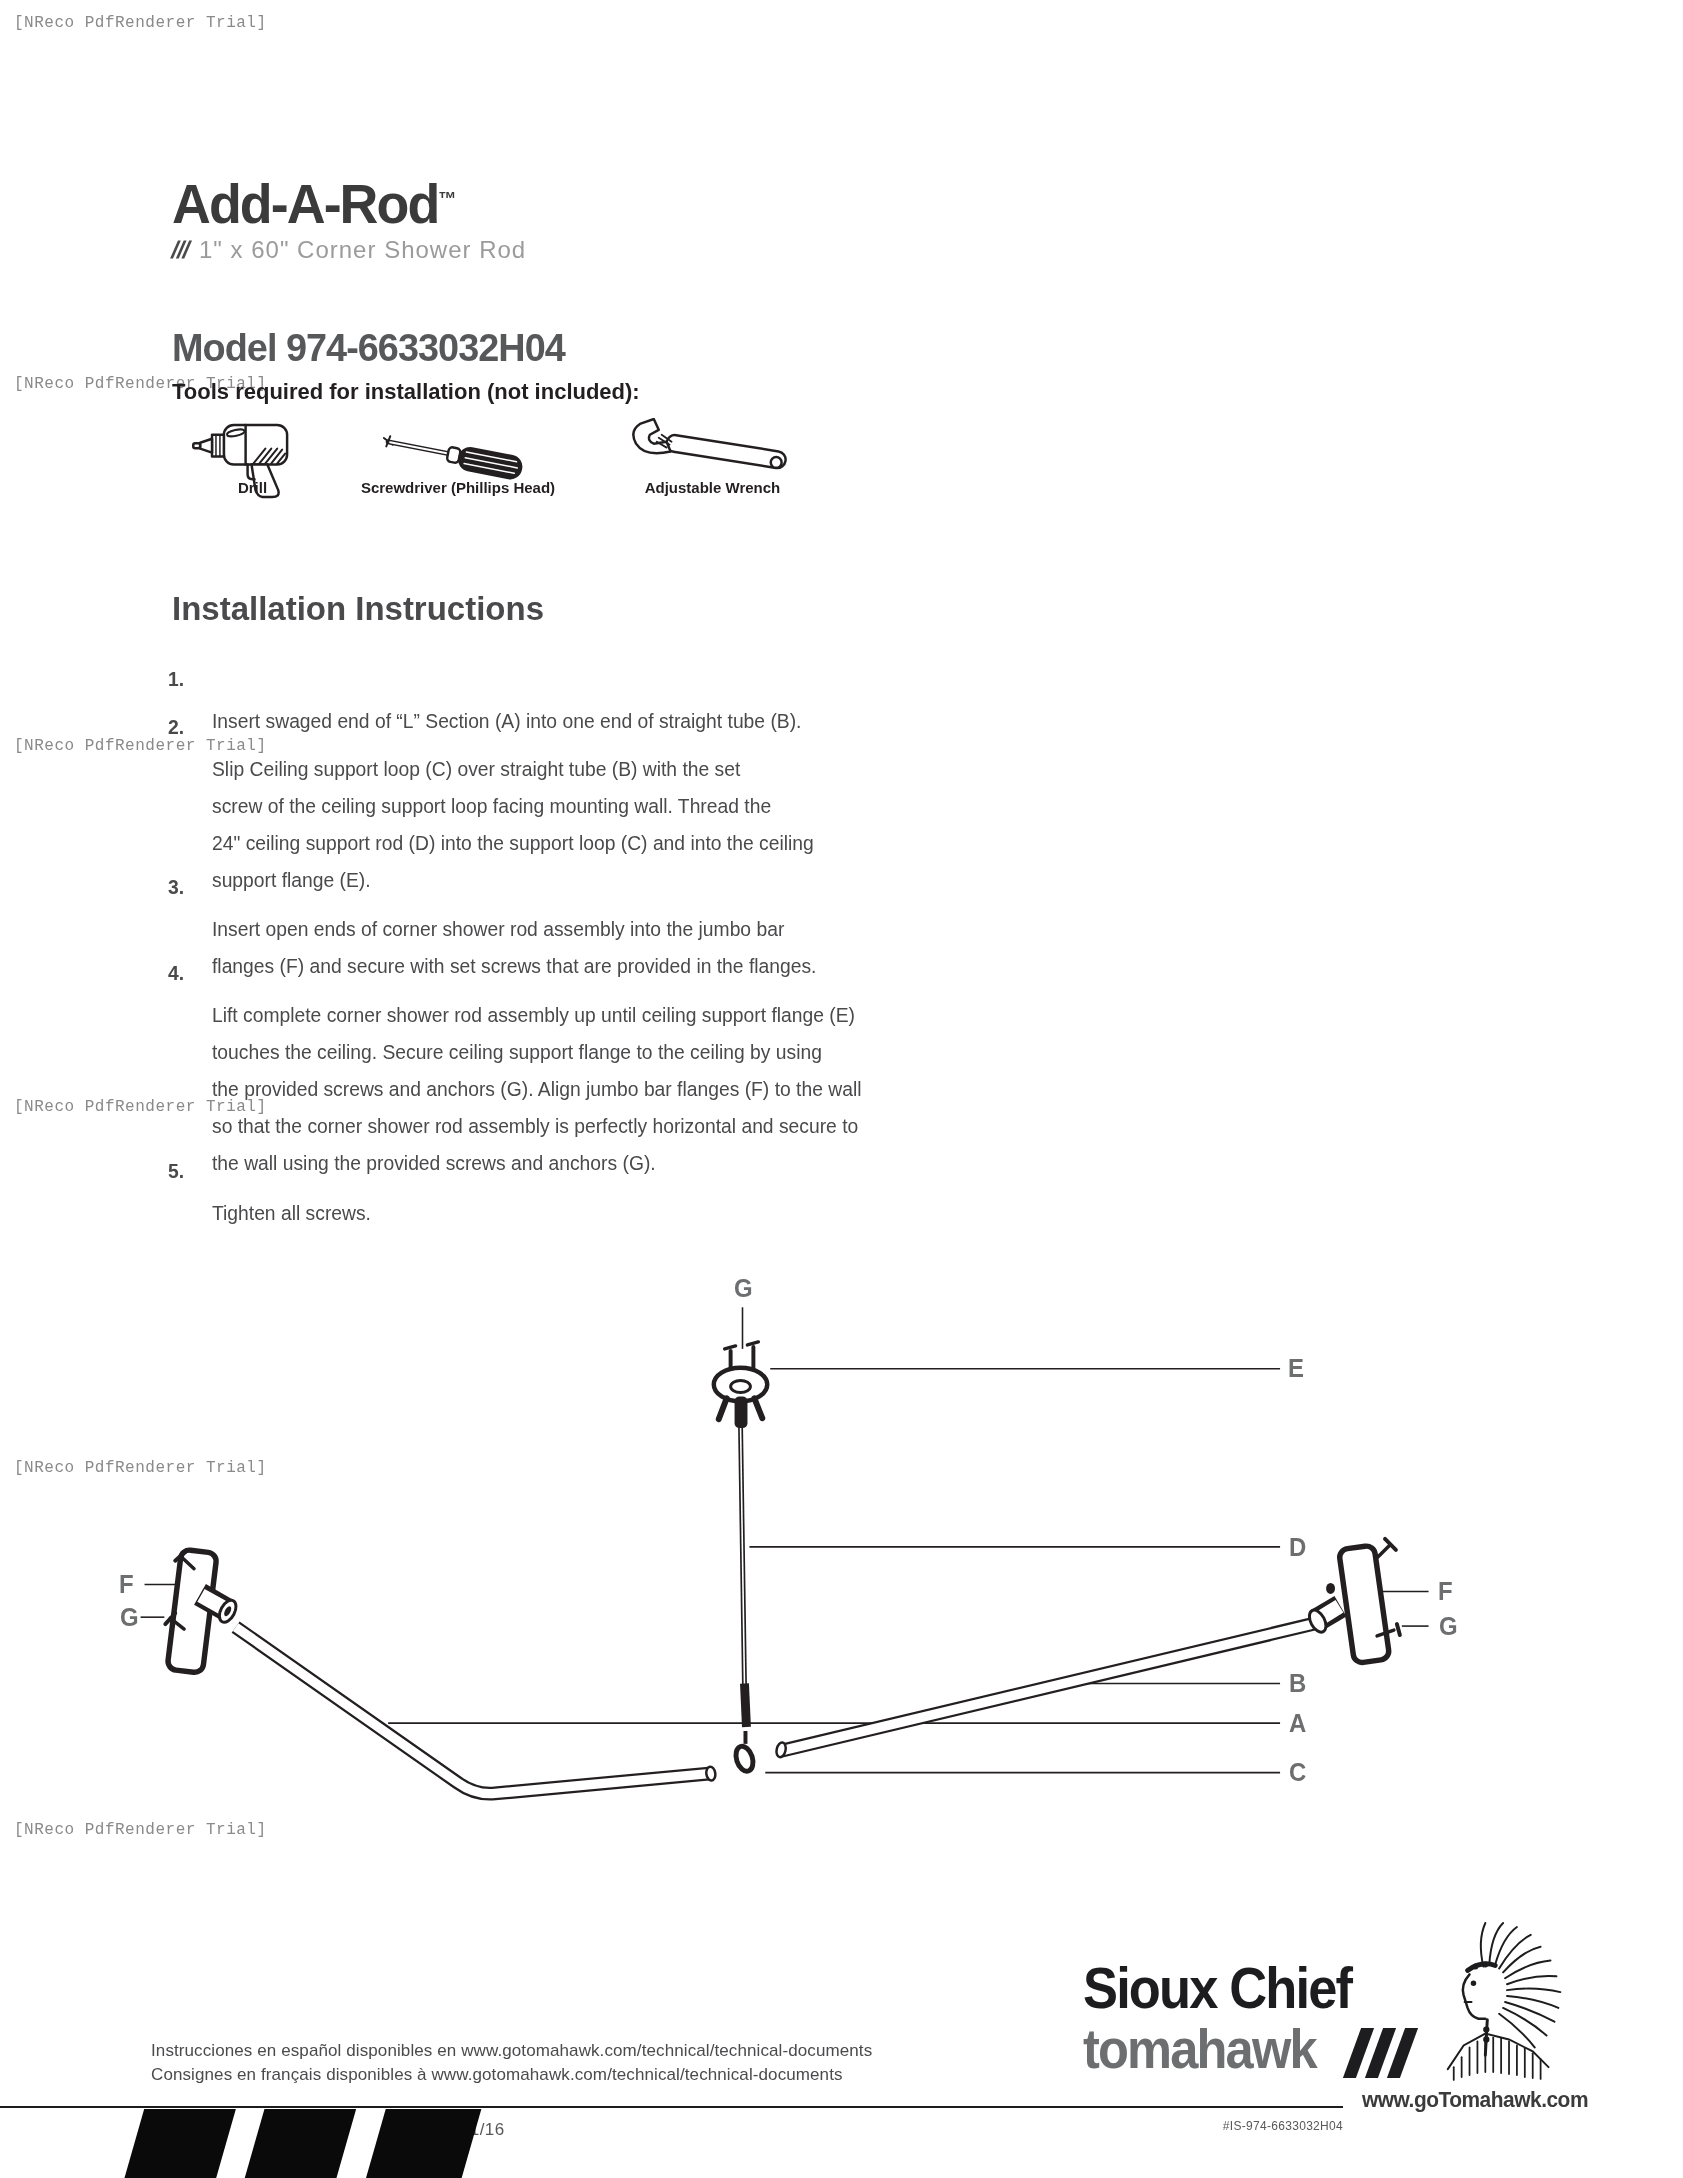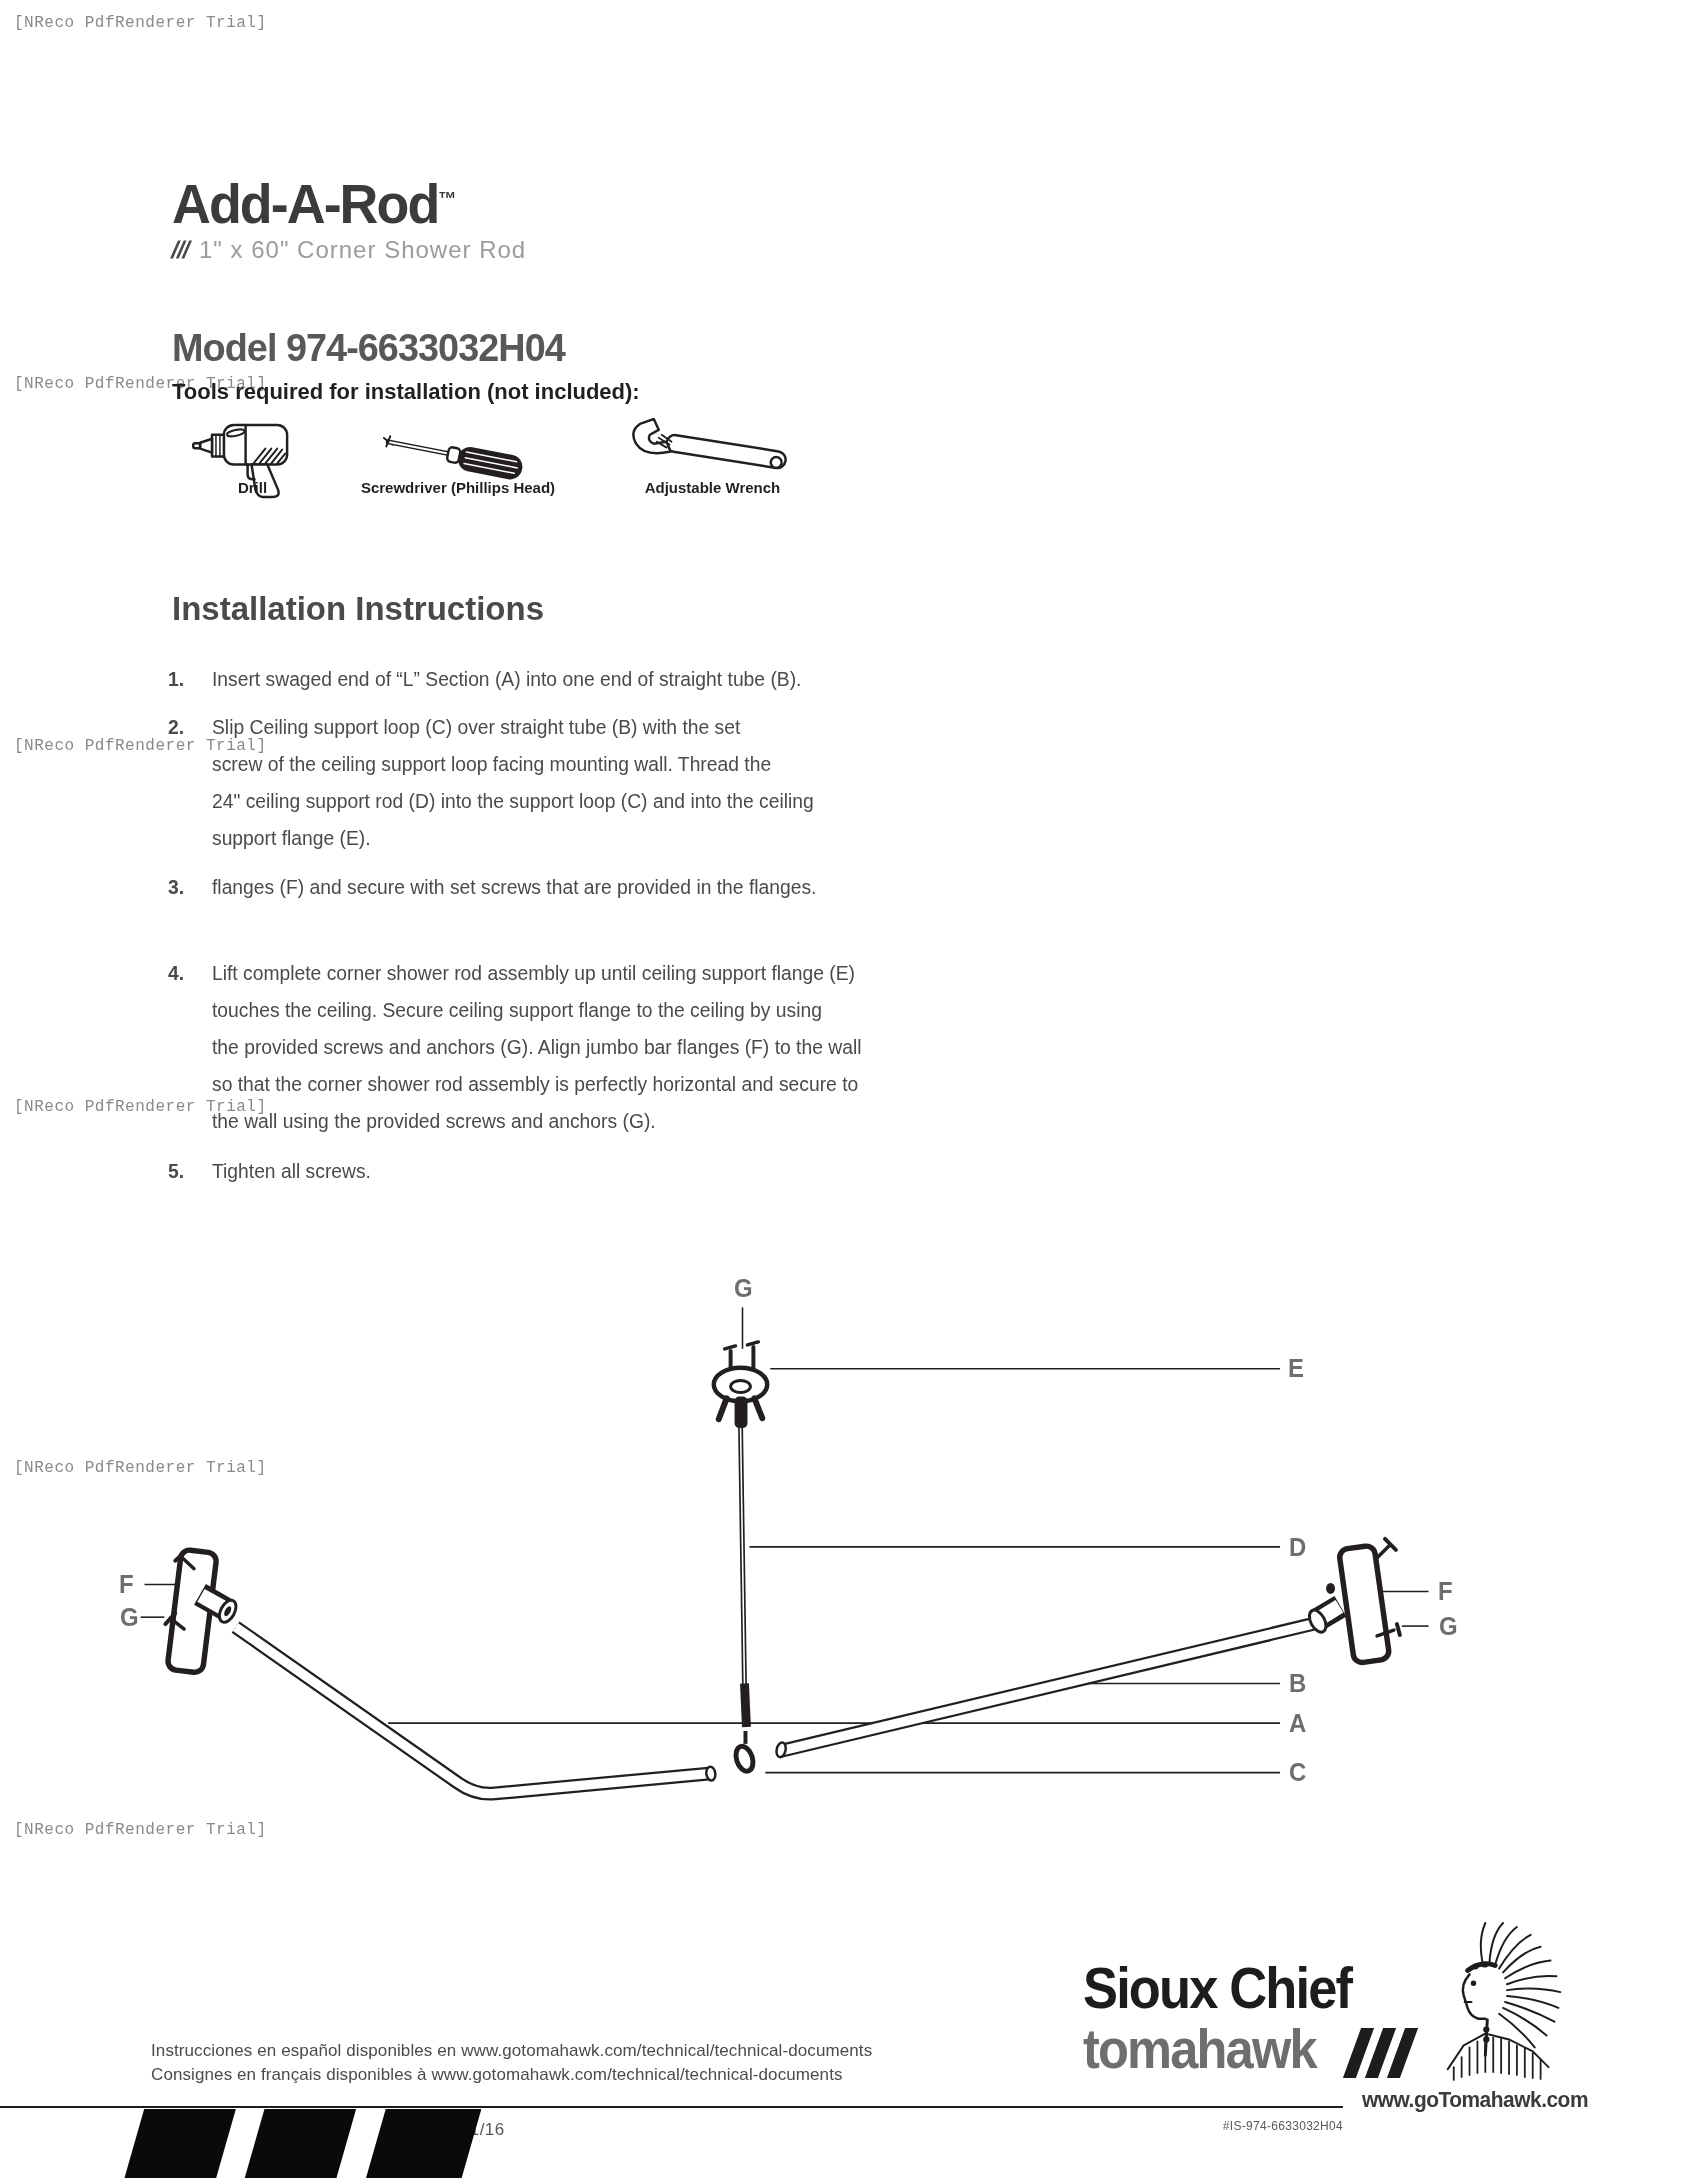--- a/index.html
+++ b/index.html
@@ -17,21 +17,21 @@
                letter-spacing:-1px;margin-right:10px;}
   .model{left:172px;top:328px;font-size:39px;font-weight:700;color:#57585a;letter-spacing:-1px;
          line-height:1;transform:scaleX(0.97);transform-origin:left;}
   .tools-heading{left:172px;top:381px;font-size:22px;font-weight:700;color:#231f20;line-height:1;}
   .tool-label{position:absolute;top:480px;font-size:15px;font-weight:700;color:#231f20;
               text-align:center;line-height:1;}
   .inst-heading{left:172px;top:591px;font-size:34px;font-weight:700;color:#4a4a4c;line-height:1;
                 transform:scaleX(0.97);transform-origin:left;}
   .step{position:absolute;left:168px;width:792px;color:#4a4a4c;font-size:19.3px;line-height:37px;}
   .step .num{position:absolute;left:0;top:0;font-weight:700;}
-  .step .lines{margin-left:44px;}
+  .step .lines{margin-left:44px;margin-top:42px;}
   .dlabel{position:absolute;font-size:26px;font-weight:700;color:#6d6e70;line-height:1;
           transform:scaleX(0.92);transform-origin:left;}
   .footer-note{position:absolute;left:151px;font-size:17px;color:#4b4b4d;line-height:1;letter-spacing:0.1px;}
   .brand-name{left:1083px;top:1960px;font-size:57px;font-weight:800;color:#1d1d1f;
               letter-spacing:-2px;line-height:1;transform:scaleX(0.92);transform-origin:left;}
   .brand-sub{left:1083px;top:2022px;font-size:55px;font-weight:800;color:#6d6e70;
              letter-spacing:-2px;line-height:1;transform:scaleX(0.92);transform-origin:left;}
   .slashes{position:absolute;left:1352px;top:2028px;height:50px;}
   .slash{display:inline-block;width:13px;height:50px;background:#1d1d1f;
          transform:skewX(-20deg);margin-right:9px;}
@@ -129,20 +129,21 @@
     <div class="lines">
       <div>Slip Ceiling support loop (C) over straight tube (B) with the set</div>
       <div>screw of the ceiling support loop facing mounting wall. Thread the</div>
       <div>24" ceiling support rod (D) into the support loop (C) and into the ceiling</div>
       <div>support flange (E).</div>
     </div>
   </div>
   <div class="step" style="top:869px">
     <span class="num">3.</span>
     <div class="lines">
+      <div>Insert open ends of corner shower rod assembly into the jumbo bar</div>
       <div>flanges (F) and secure with set screws that are provided in the flanges.</div>
     </div>
   </div>
   <div class="step" style="top:955px">
     <span class="num">4.</span>
     <div class="lines">
       <div>Lift complete corner shower rod assembly up until ceiling support flange (E)</div>
       <div>touches the ceiling. Secure ceiling support flange to the ceiling by using</div>
       <div>the provided screws and anchors (G). Align jumbo bar flanges (F) to the wall</div>
       <div>so that the corner shower rod assembly is perfectly horizontal and secure to</div>

